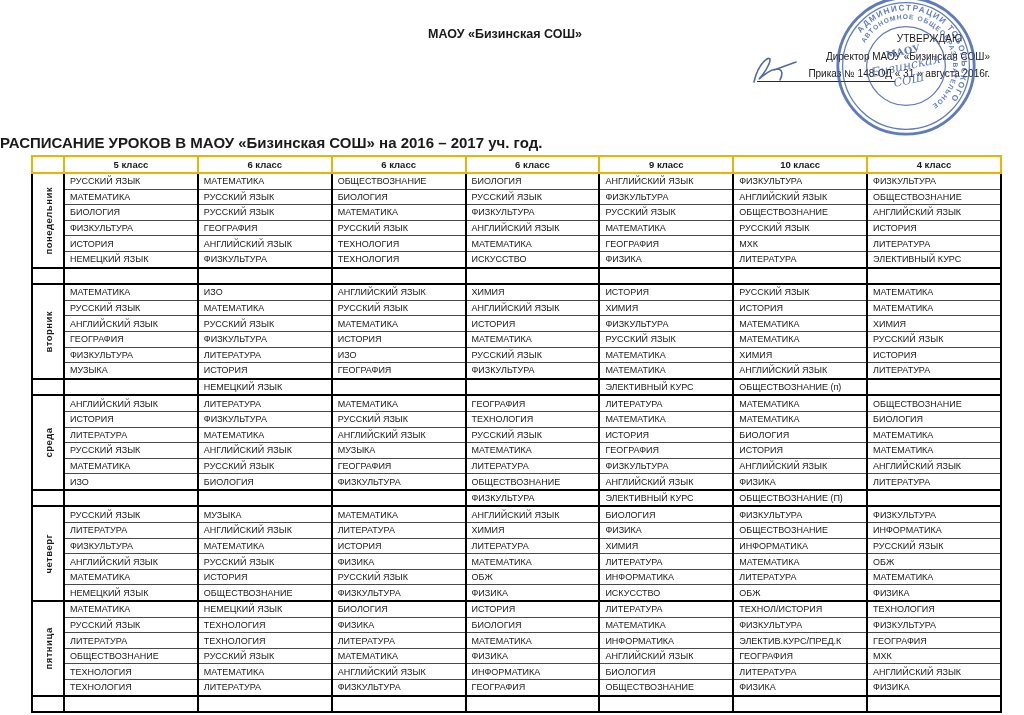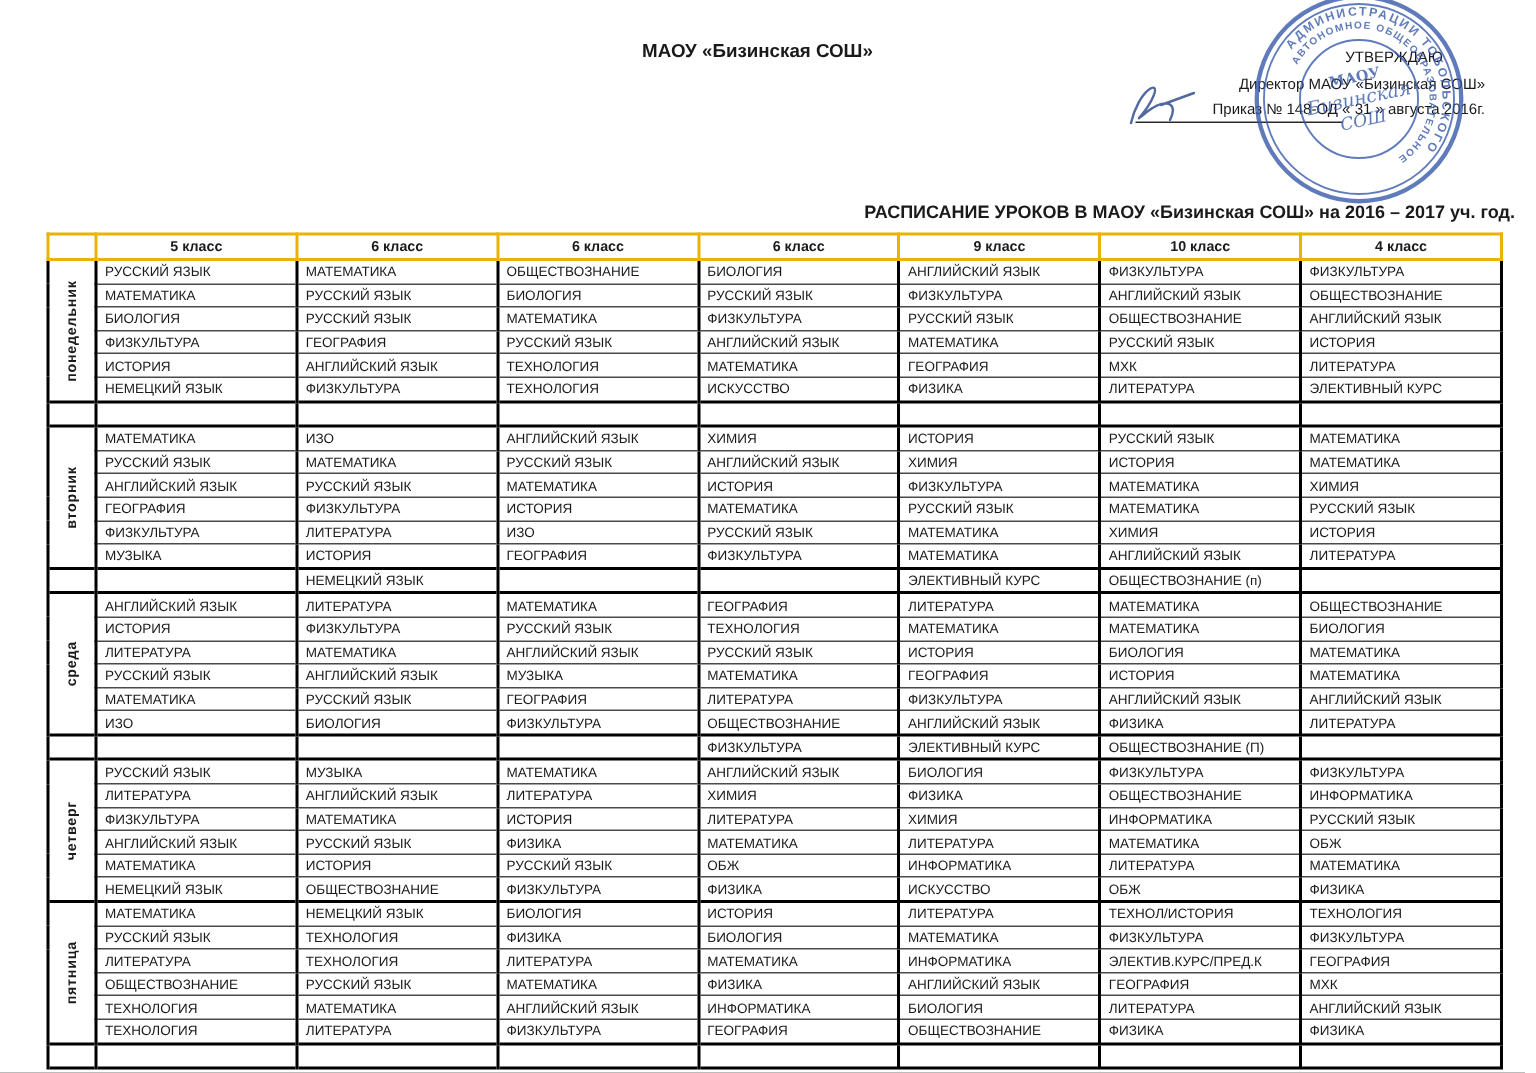--- a/index.html
+++ b/index.html
@@ -19,22 +19,22 @@
   .sig-underline{
     position:absolute;left:757px;top:81px;width:138px;
     border-top:1.3px solid #2a2a2a;z-index:1;
   }
   .signature{position:absolute;left:744px;top:50px;z-index:1;}
   .stamp{
     position:absolute;left:834px;top:-6px;width:144px;height:144px;
     opacity:.78;z-index:3;
   }
   .doc-title{
-    position:absolute;top:134px;left:0;width:1010px;text-align:right;
-    font-size:12px;font-weight:bold;
+    position:absolute;top:134px;left:0;width:1010px;text-align:left;
+    font-size:15px;font-weight:bold;
   }
   table.sched{
     position:absolute;top:155px;left:31px;width:971px;
     border-collapse:collapse;table-layout:fixed;
     border:2px solid #000;
   }
   .sched th{
     border:2px solid #eab308;font-size:9.5px;font-weight:bold;
     height:15px;padding:0;text-align:center;
   }

